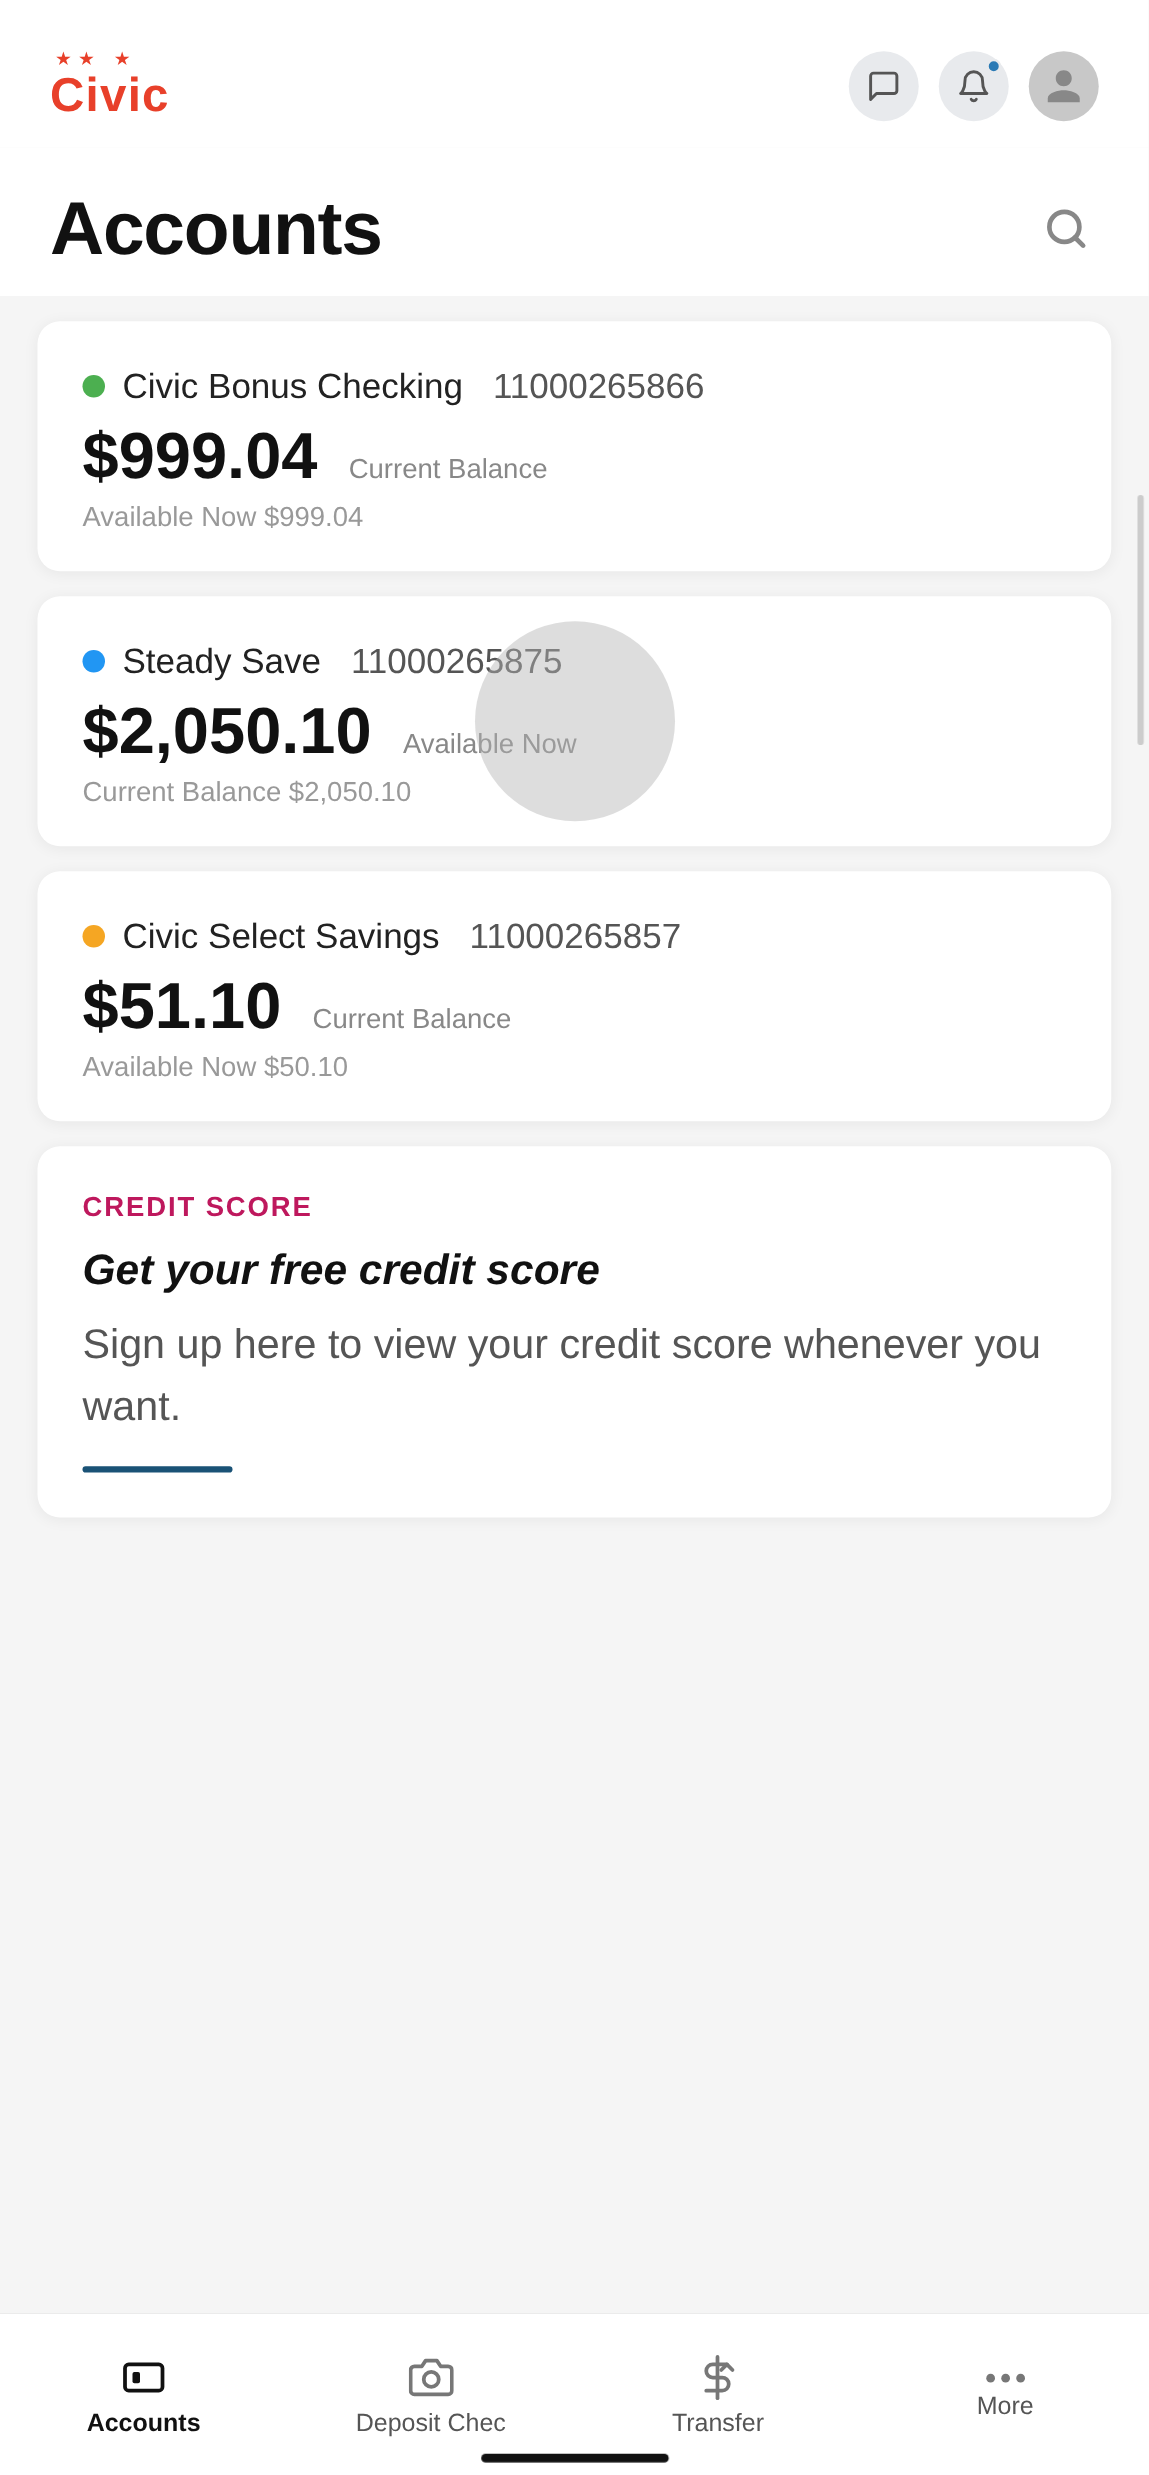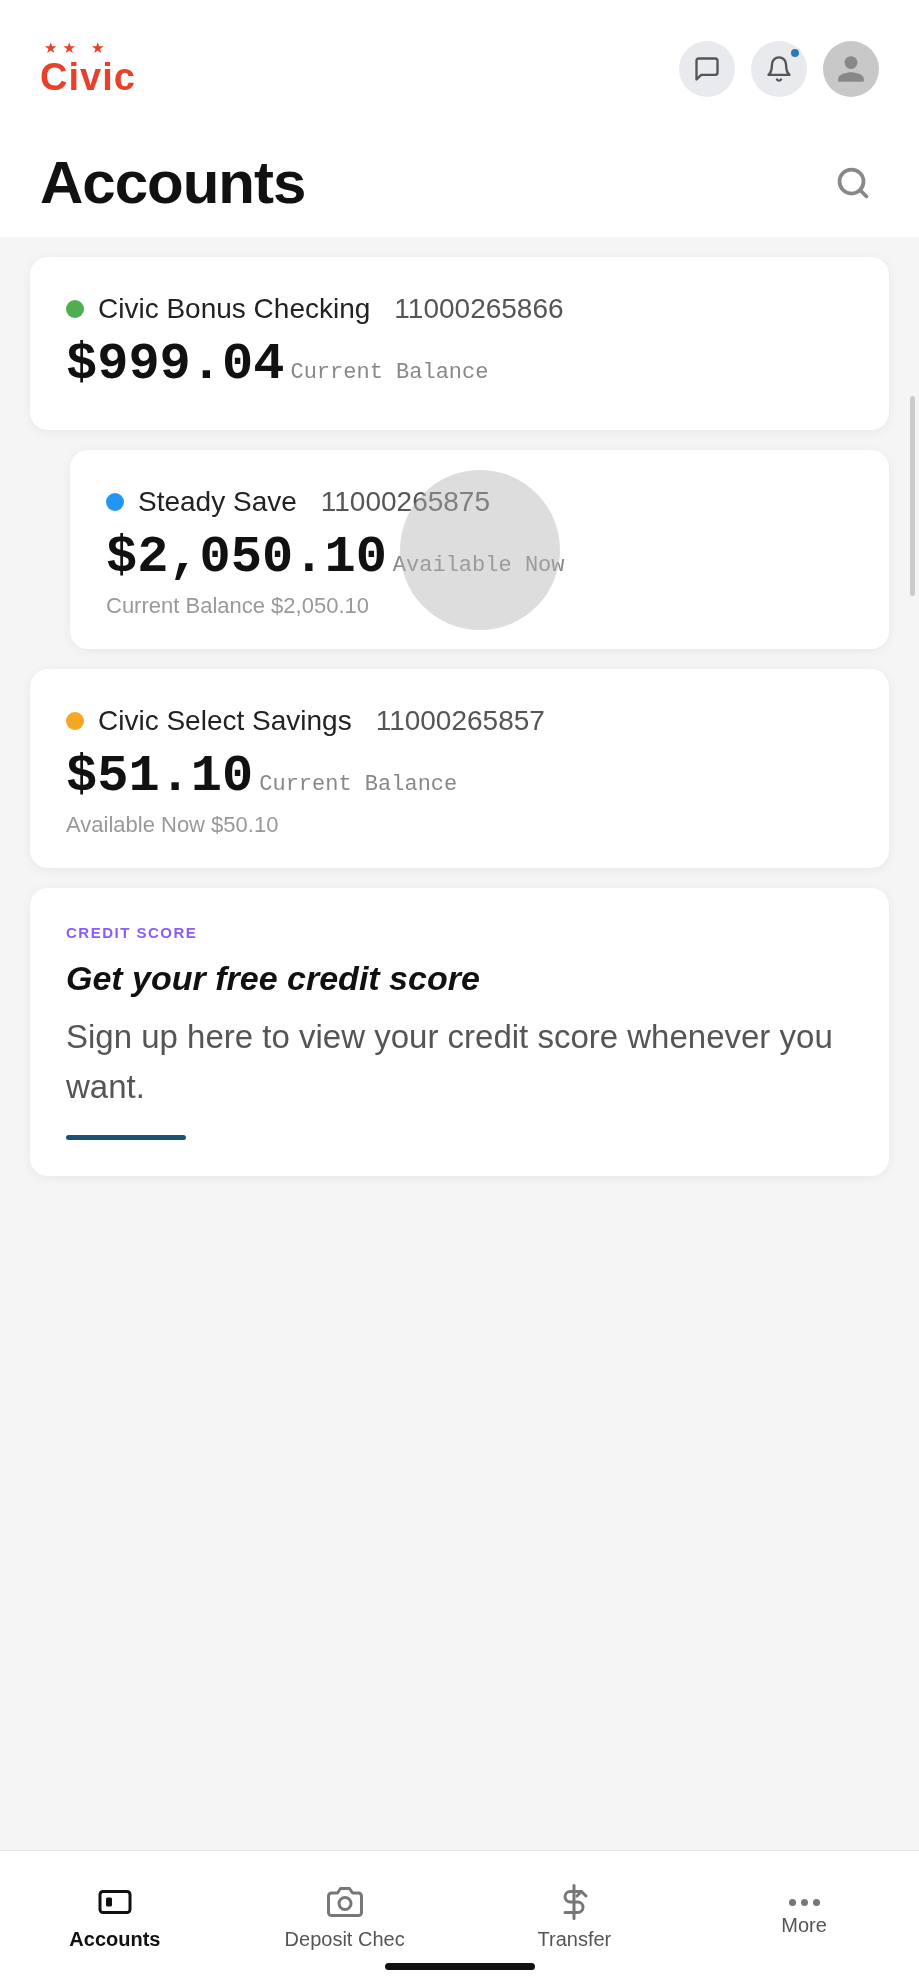--- a/index.html
+++ b/index.html
@@ -170,23 +170,22 @@
 
     .account-number {
       font-size: 28px;
       color: #555;
       margin-left: 10px;
     }
 
     .account-balance-row {
       display: flex;
       align-items: baseline;
-      gap: 6px;
+      gap: 25px;
       margin: 10px 0 6px 0;
-      font-family: Liberation Mono, monospace;
     }
 
     .balance-amount {
       font-size: 52px;
       font-weight: 700;
       color: #111;
     }
 
     .balance-label {
       font-size: 22px;
@@ -226,23 +225,23 @@
     
     .credit-score-section {
       background: #fff;
       border-radius: 18px;
       padding: 36px;
       margin-bottom: 20px;
       box-shadow: 0 2px 12px rgba(0,0,0,0.06);
     }
 
     .credit-score-label {
-      font-size: 15px;
+      font-size: 22px;
       font-weight: 700;
-      color: #8b5cf6;
+      color: #be185d;
       letter-spacing: 1.5px;
       text-transform: uppercase;
       margin-bottom: 18px;
     }
 
     .credit-score-title {
       font-size: 34px;
       font-weight: 700;
       color: #111;
       margin-bottom: 14px;
@@ -405,24 +404,25 @@
     <div class="account-card">
       <div class="account-card-header">
         <div class="account-dot" style="background:#4caf50;"></div>
         <span class="account-name">Civic Bonus Checking</span>
         <span class="account-number">11000265866</span>
       </div>
       <div class="account-balance-row">
         <span class="balance-amount">$999.04</span>
         <span class="balance-label">Current Balance</span>
       </div>
+      <div class="available-now">Available Now $999.04</div>
     </div>
   </div>
 
-  <div class="account-card-wrapper has-ripple" style="position:relative;margin-left:40px;">
+  <div class="account-card-wrapper has-ripple" style="position:relative;">
     <div class="account-card">
       <div class="account-card-header">
         <div class="account-dot" style="background:#2196f3;"></div>
         <span class="account-name">Steady Save</span>
         <span class="account-number">11000265875</span>
       </div>
       <div class="account-balance-row">
         <span class="balance-amount">$2,050.10</span>
         <span class="balance-label">Available Now</span>
       </div>

